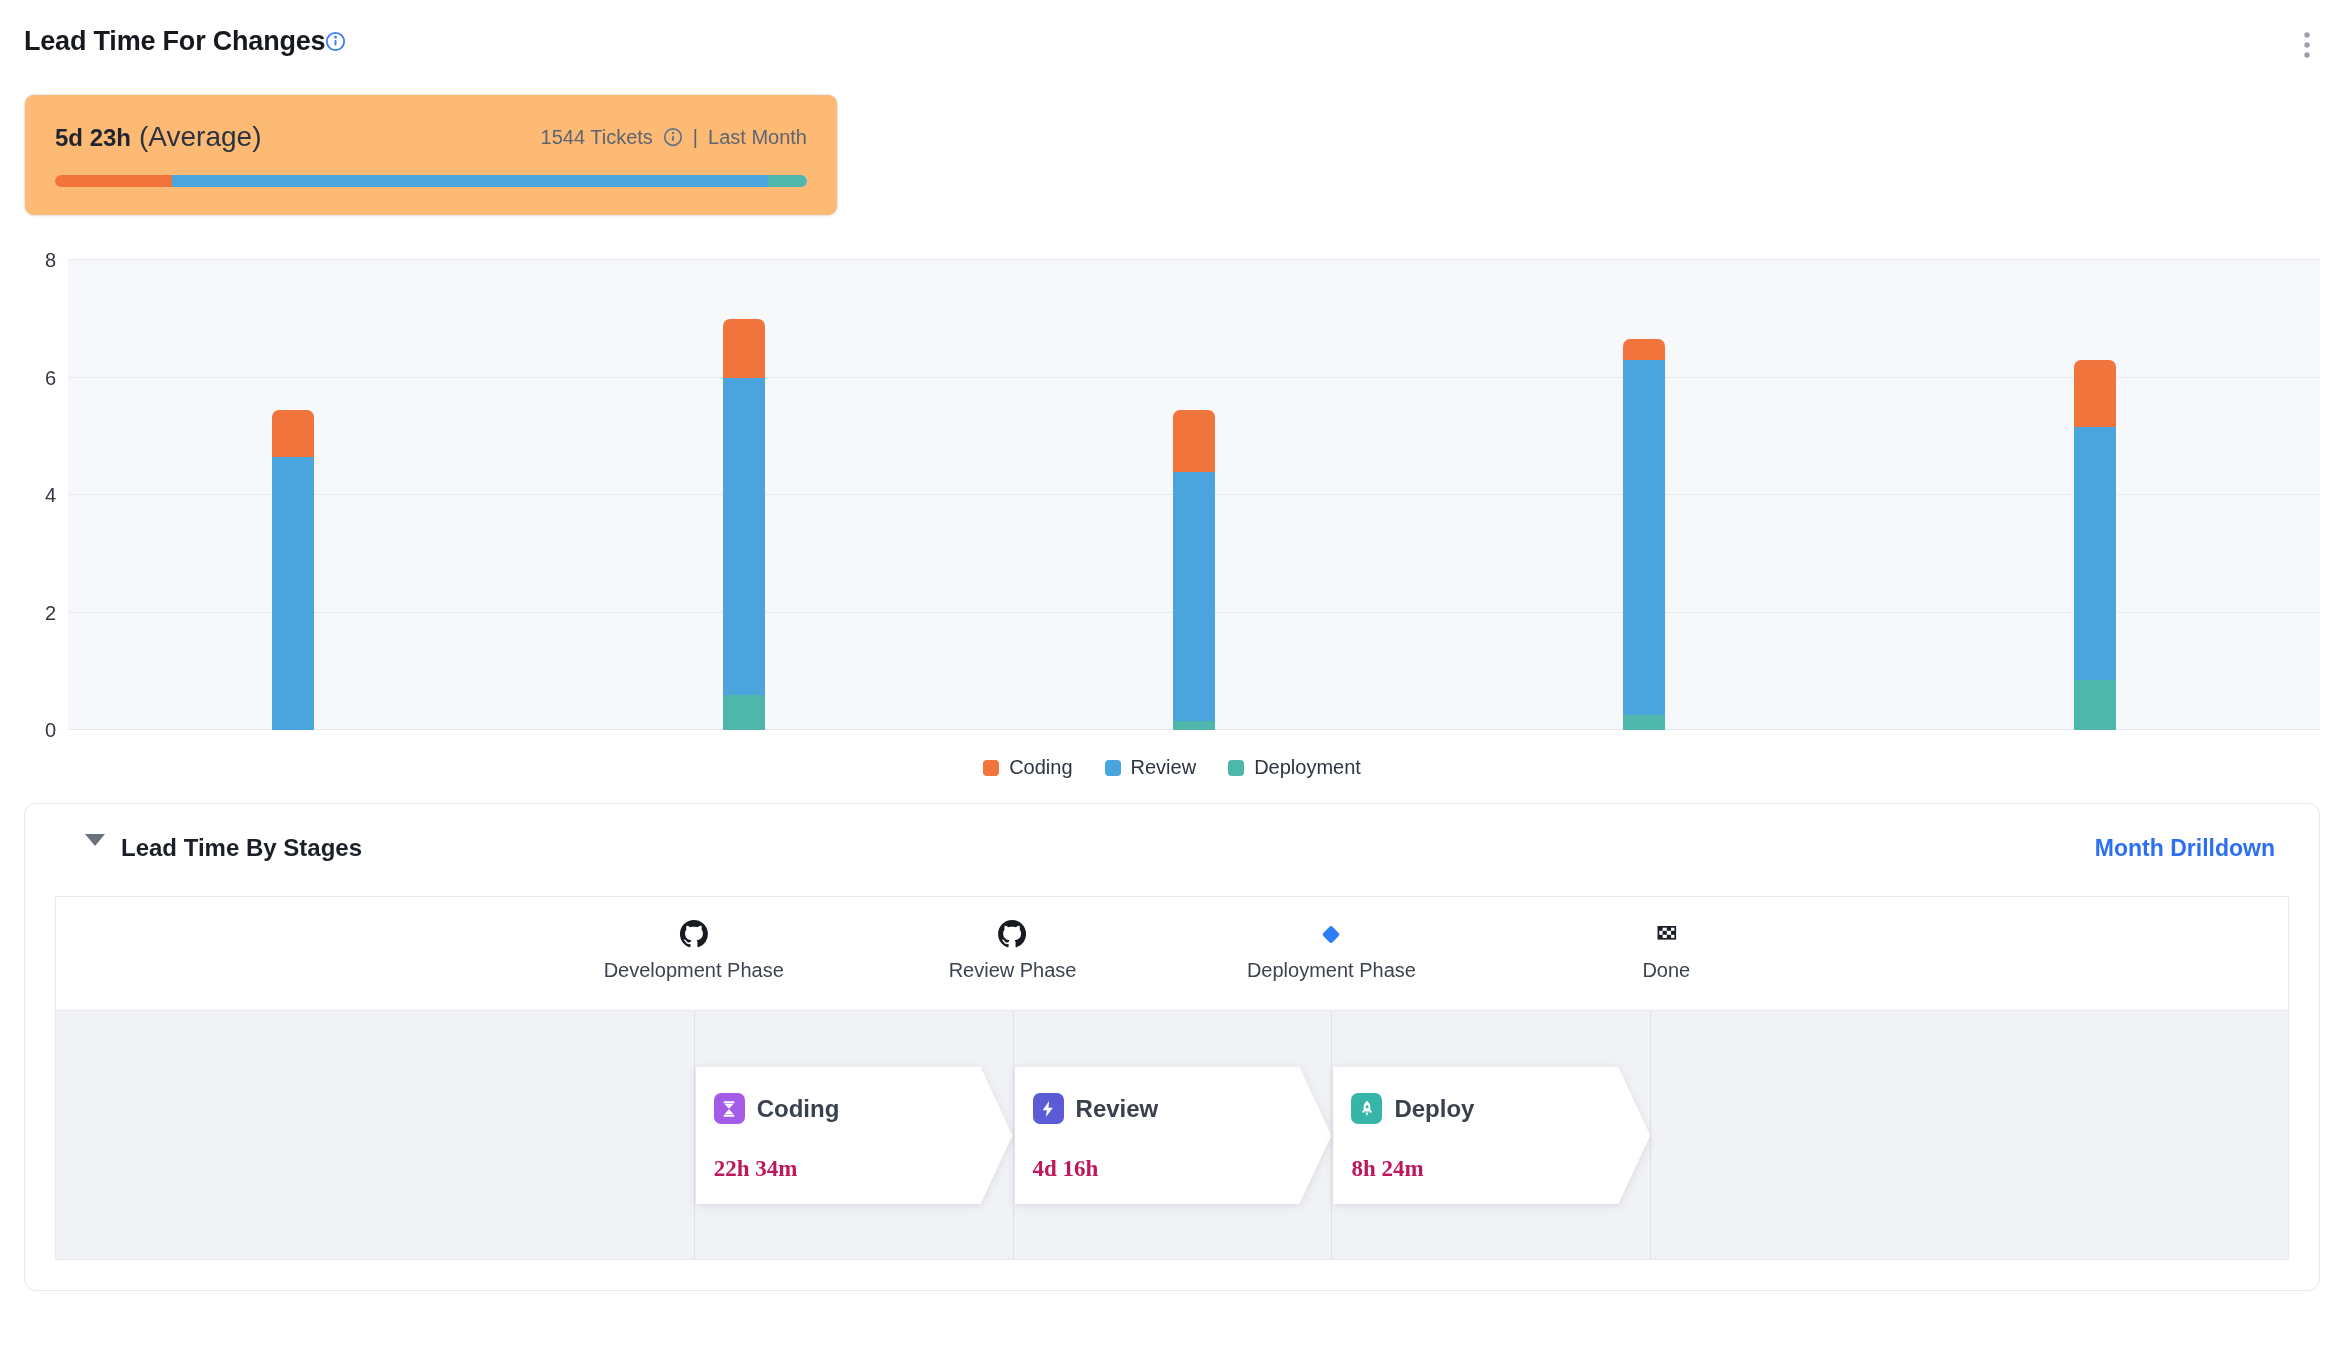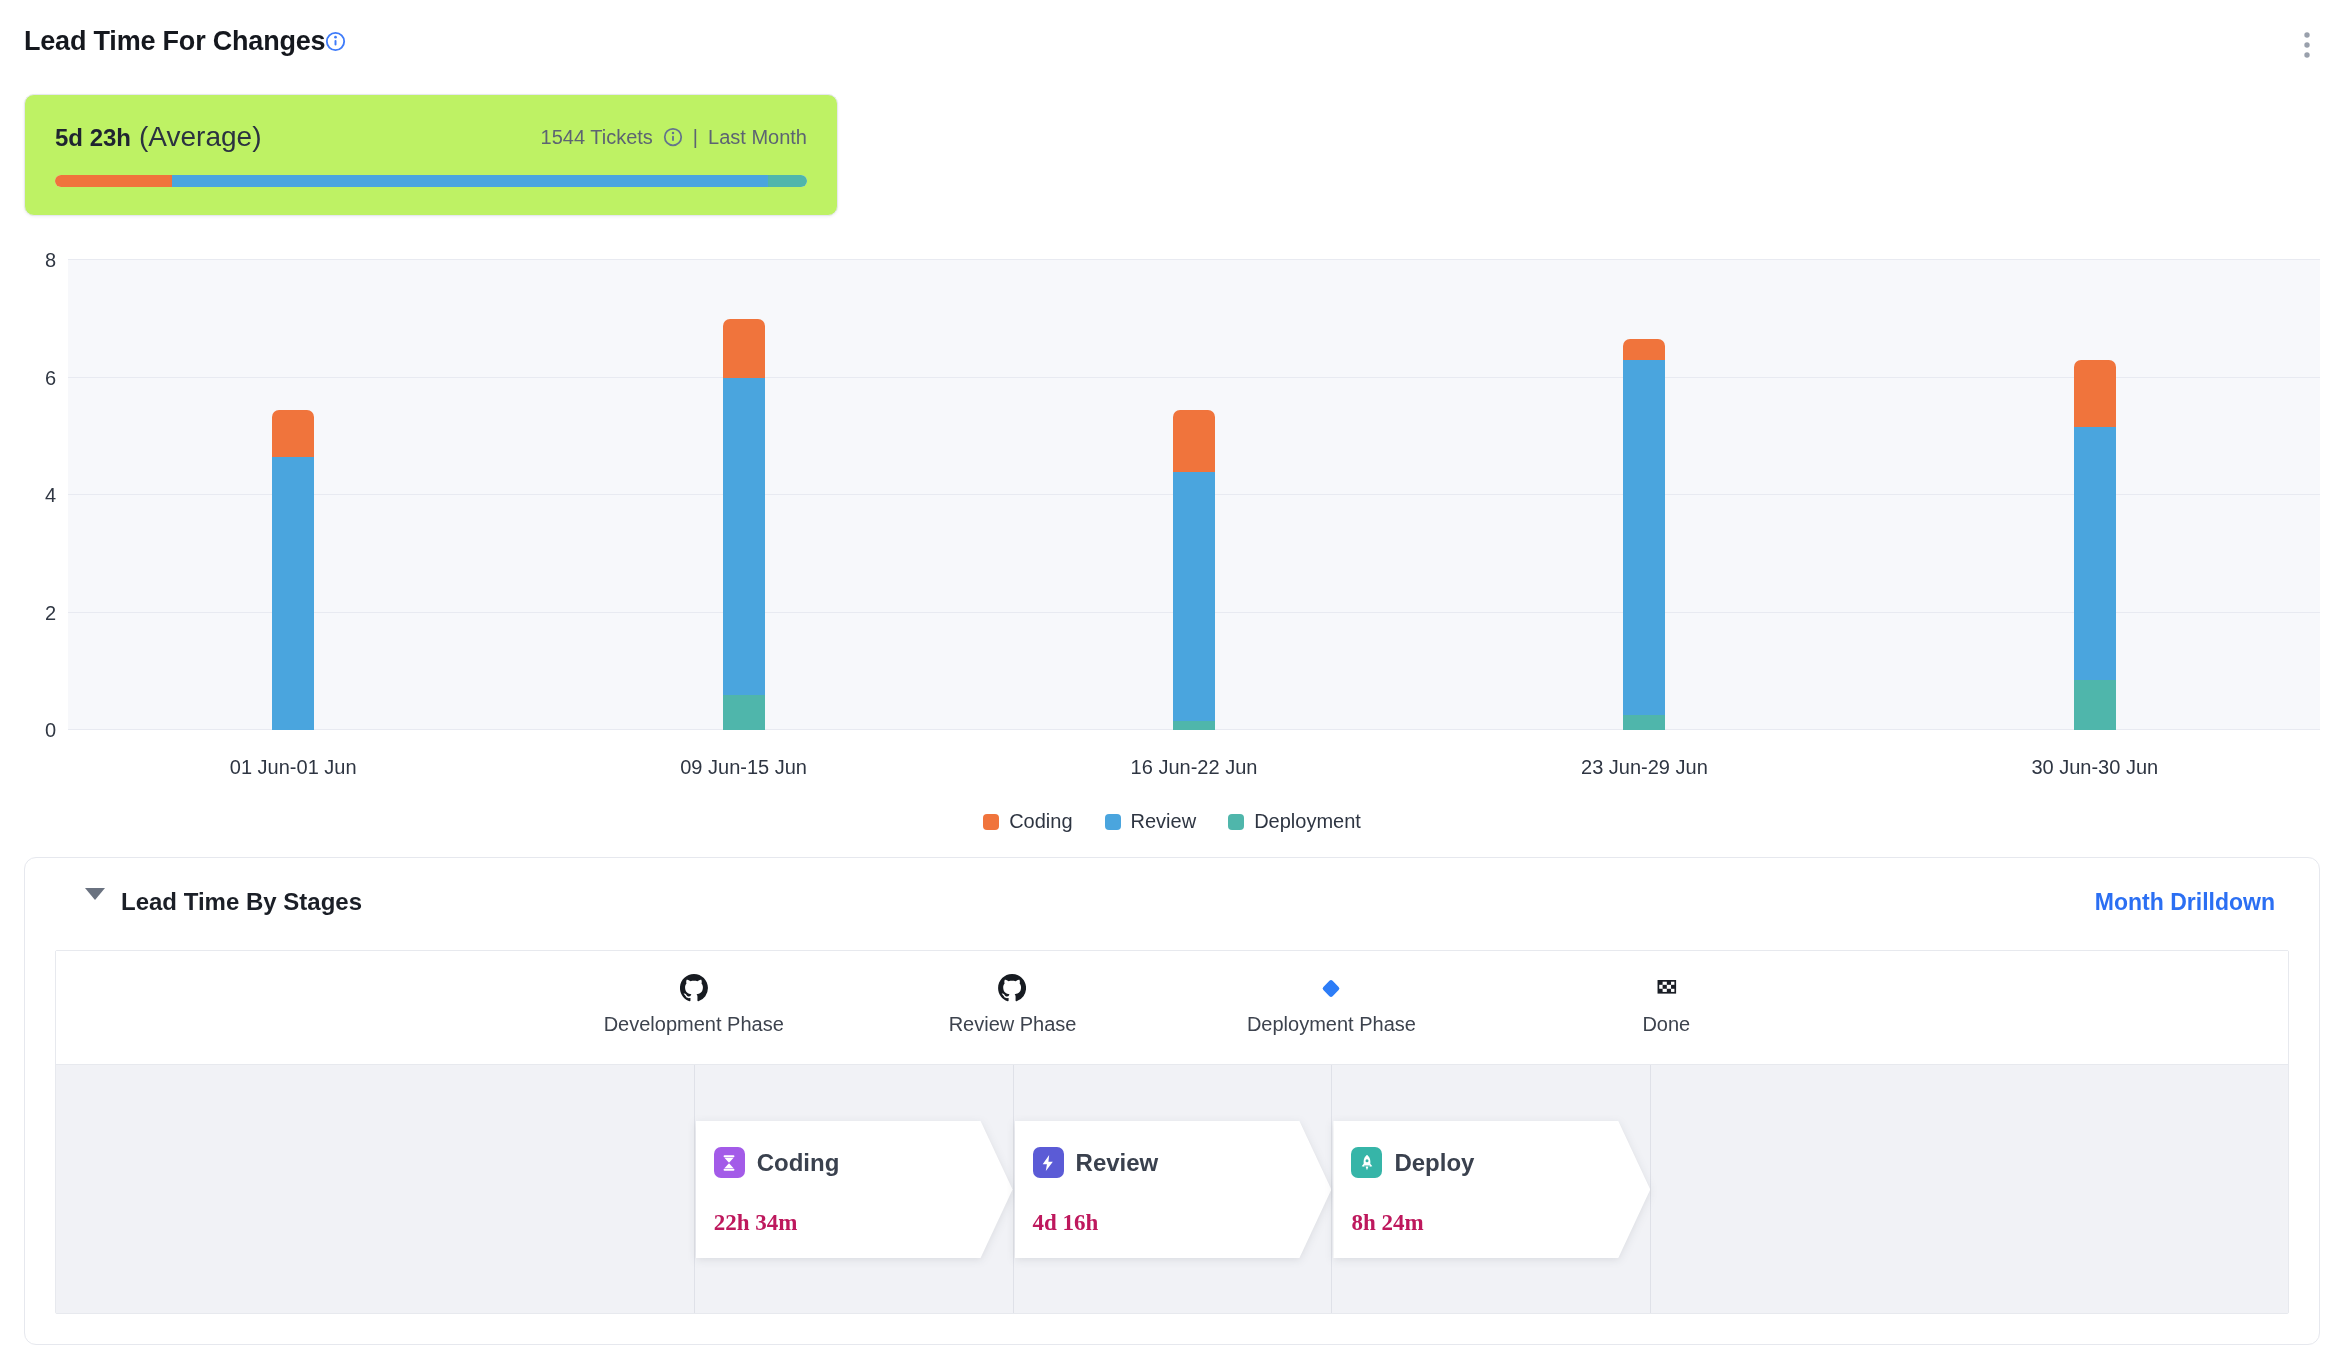--- a/index.html
+++ b/index.html
@@ -10,21 +10,21 @@
   
   .header-row { display:flex; align-items:flex-start; justify-content:space-between; }
   .title-wrap { display:flex; align-items:center; }
   .page-title { font-size:27px; font-weight:700; color:#15181e; letter-spacing:-0.2px; }
   .info-icon-blue { color:#3E7BFA; display:inline-flex; cursor:pointer; }
   .info-icon-gray { color:#64748c; display:inline-flex; cursor:pointer; }
   .kebab { cursor:pointer; padding:4px 8px; }
 
   
   .summary-card { width:814px; margin-top:26px; border:1px solid #e6e8ee; border-radius:10px;
-    padding:26px 30px 28px; box-shadow:0 1px 3px rgba(23,28,38,.06); background:#bef264; }
+    padding:26px 30px 28px; box-shadow:0 1px 3px rgba(23,28,38,.06); background:#fdba74; }
   .summary-top { display:flex; align-items:center; justify-content:space-between; }
   .summary-left { display:flex; align-items:baseline; gap:8px; }
   .summary-value { font-size:24px; font-weight:700; color:#1f2430; }
   .summary-suffix { font-size:28px; color:#2b3240; }
   .summary-right { display:flex; align-items:center; gap:10px; font-size:20px; color:#5c6472; }
   .progress { display:flex; height:12px; border-radius:7px; overflow:hidden; margin-top:22px; background:#eef0f4; }
 
   
   .chart { margin-top:44px; }
   .chart-area { display:flex; }
@@ -154,27 +154,20 @@
             <div class="bar-seg" style="height: 75.625%; background: rgb(74, 165, 222);"></div>
             <div class="bar-seg" style="height: 4.375%; background: rgb(240, 116, 60);"></div>
           </div>
           <div class="bar" style="left: 90%;">
             <div class="bar-seg" style="height: 10.625%; background: rgb(79, 182, 171);"></div>
             <div class="bar-seg" style="height: 53.75%; background: rgb(74, 165, 222);"></div>
             <div class="bar-seg" style="height: 14.375%; background: rgb(240, 116, 60);"></div>
           </div>
         </div>
     </div>
-    <div class="x-labels">
-        <div class="xlabel" style="left: 10%;">01 Jun-01 Jun</div>
-        <div class="xlabel" style="left: 30%;">09 Jun-15 Jun</div>
-        <div class="xlabel" style="left: 50%;">16 Jun-22 Jun</div>
-        <div class="xlabel" style="left: 70%;">23 Jun-29 Jun</div>
-        <div class="xlabel" style="left: 90%;">30 Jun-30 Jun</div>
-      </div>
     <div class="legend">
         <div class="legend-item">
           <span class="legend-swatch" style="background:#F0743C"></span>
           <span>Coding</span>
         </div>
         <div class="legend-item">
           <span class="legend-swatch" style="background:#4AA5DE"></span>
           <span>Review</span>
         </div>
         <div class="legend-item">

